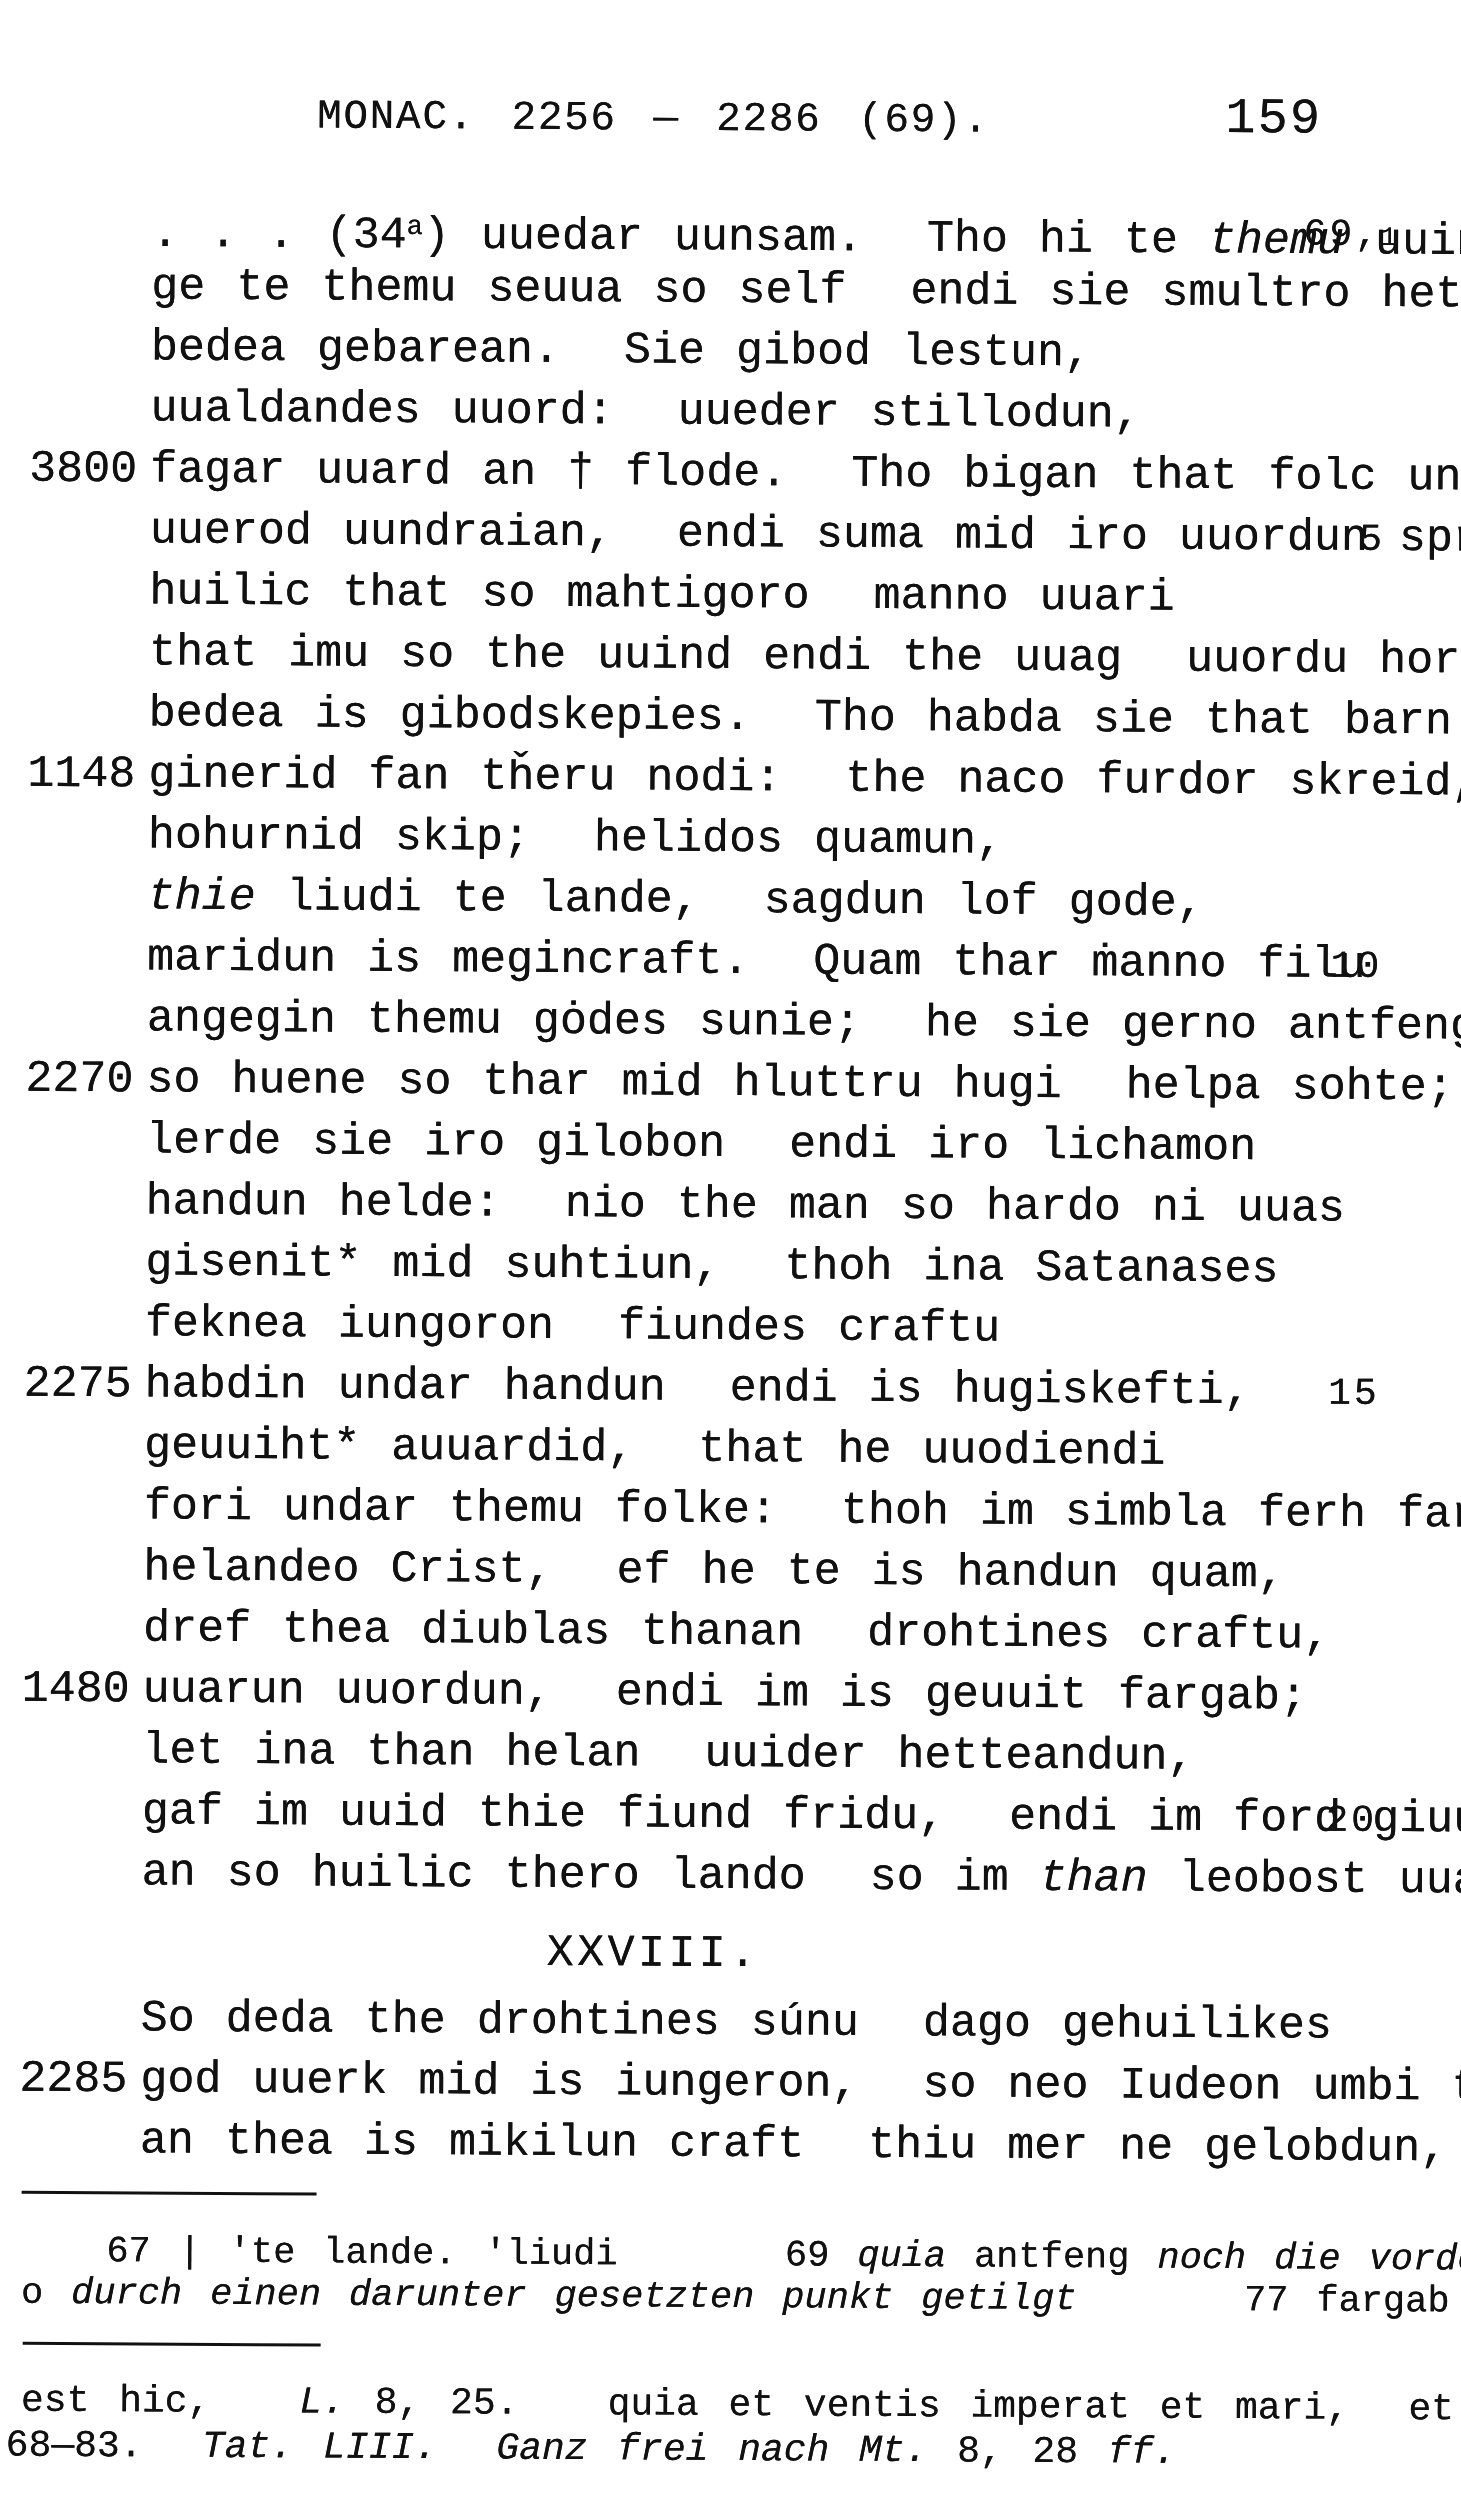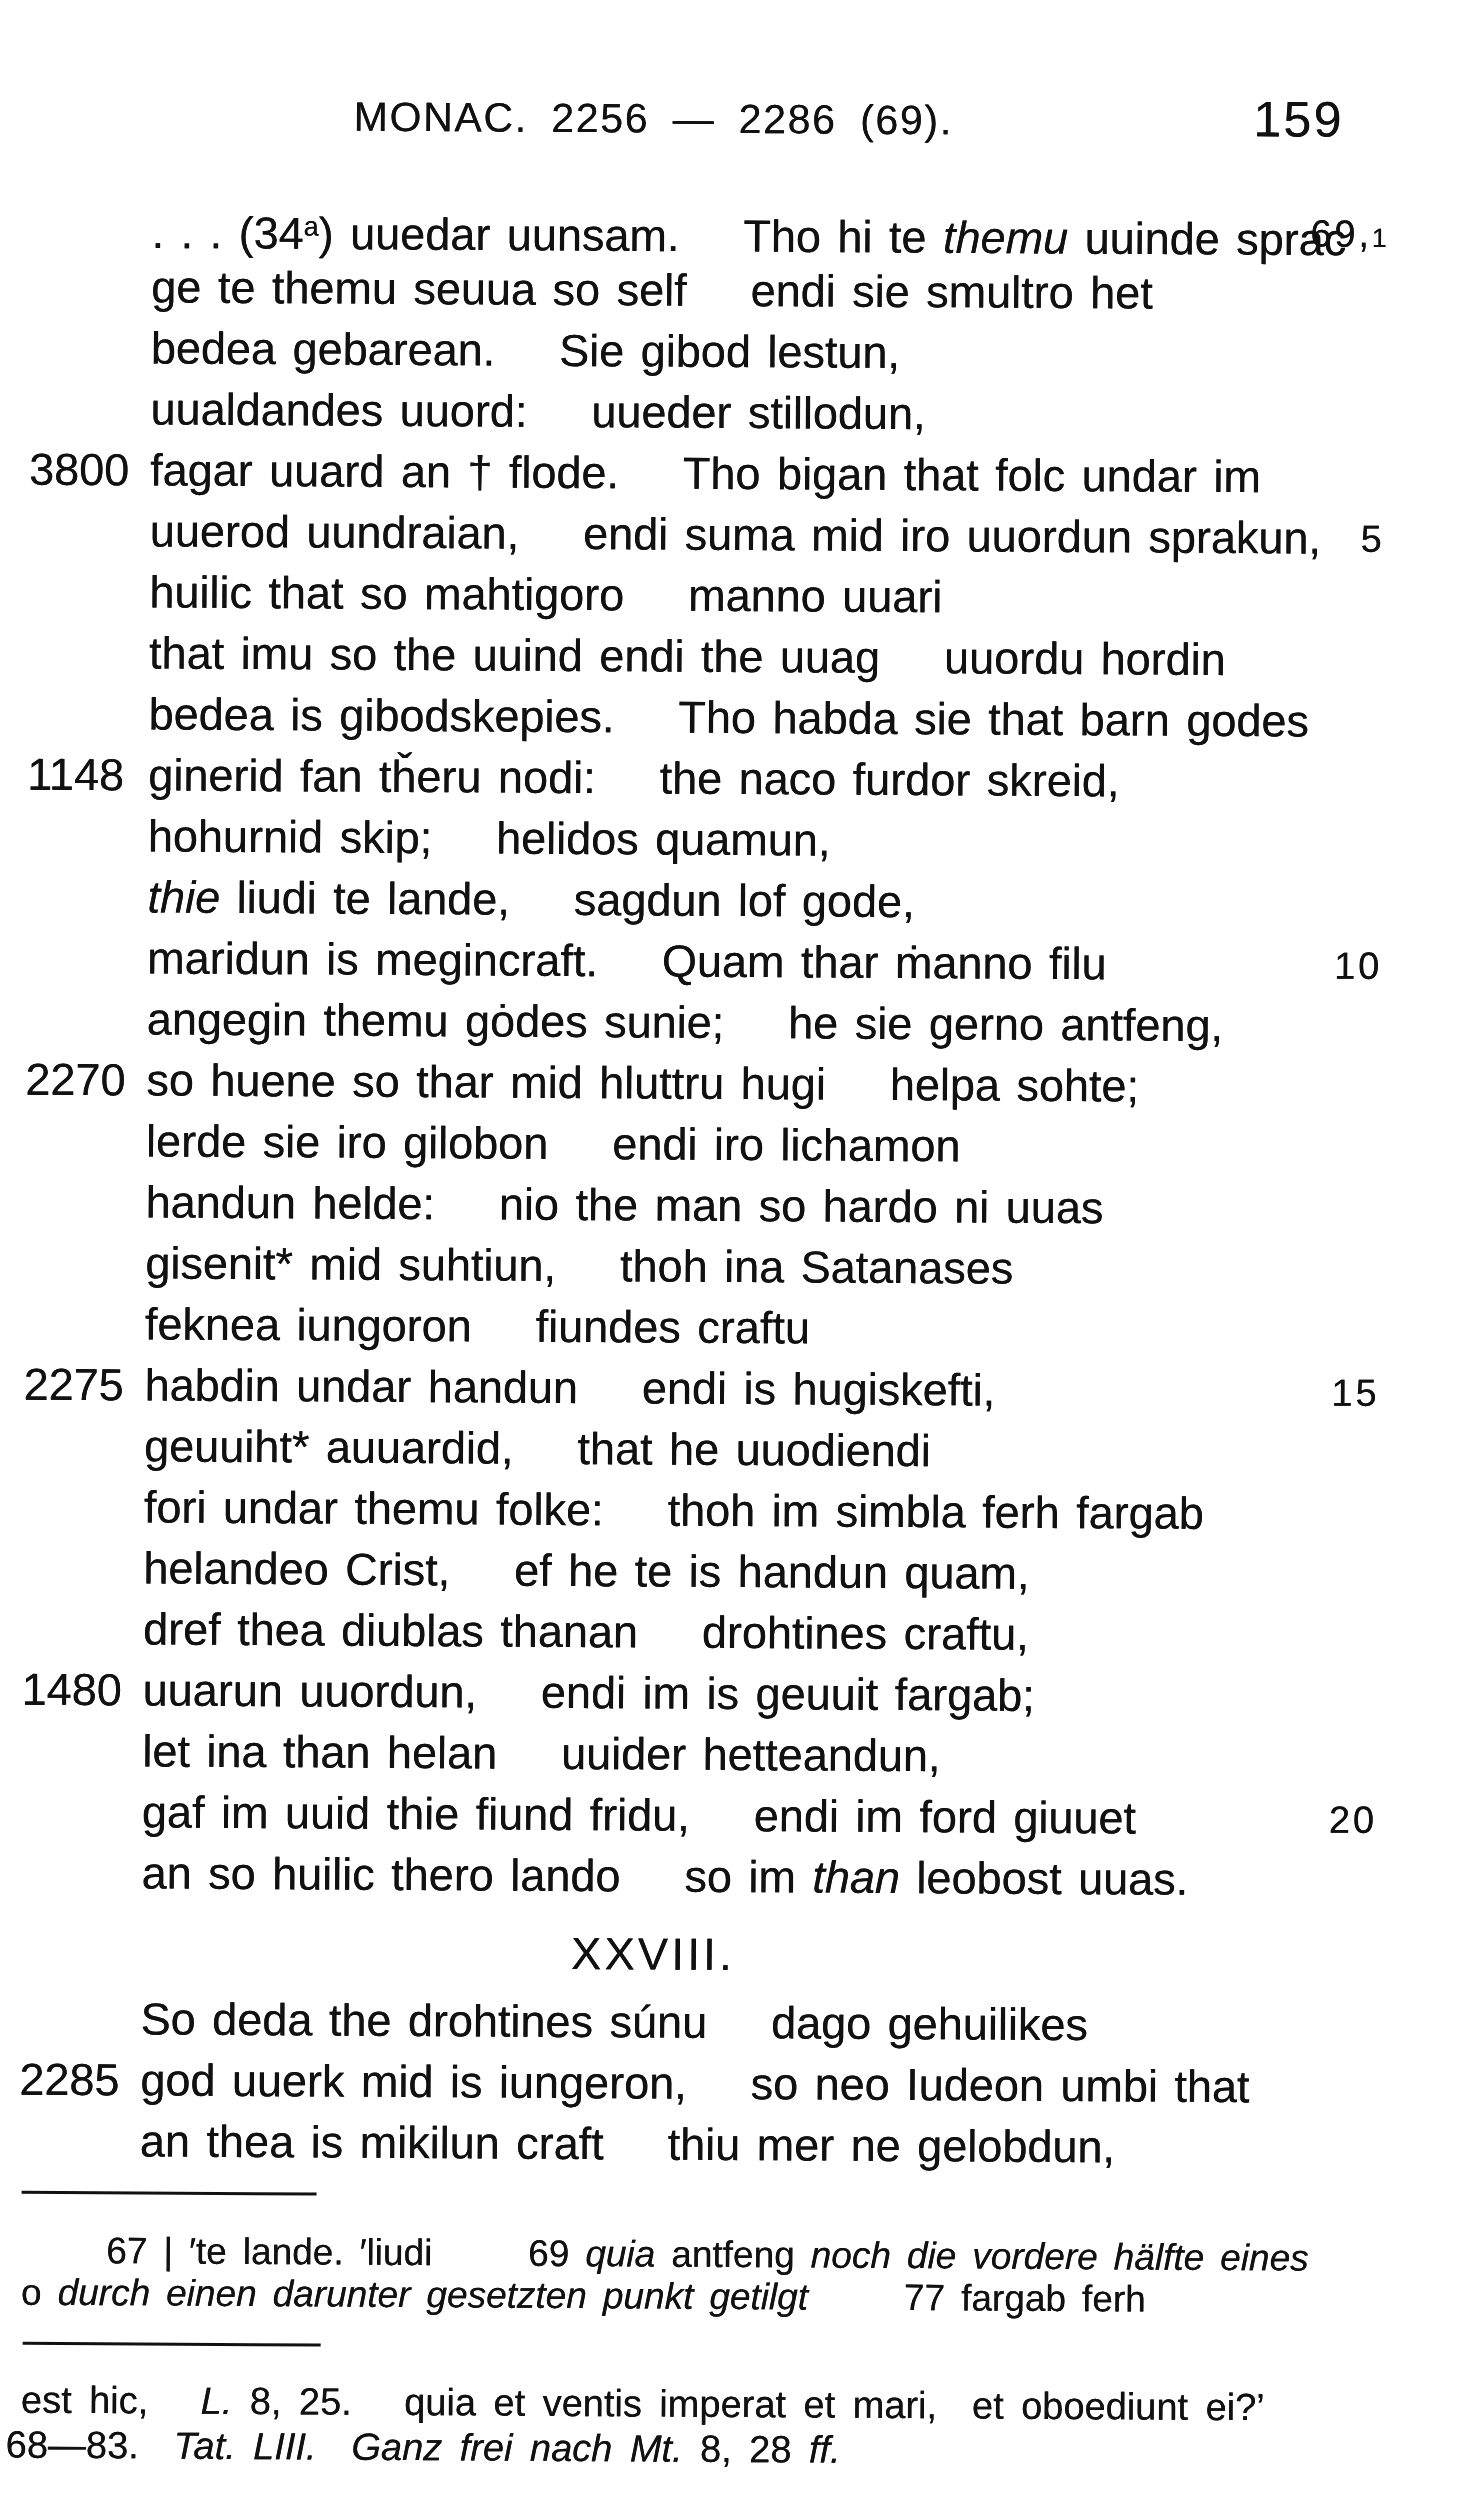--- a/index.html
+++ b/index.html
@@ -1,33 +1,33 @@
 <!DOCTYPE html>
 <html style="--ink: #111111; --paper: #ffffff;font-size:9px"><head>
 <meta charset="utf-8">
 <style>
   :root { --ink:#111111; --paper:#ffffff; }
   html,body { margin:0; padding:0; }
   body { background:var(--paper); }
   .page {
     position:relative; width:1462px; height:2512px;
     background:var(--paper); color:var(--ink); overflow:hidden;
-    font-family:Liberation Sans, sans-serif;
+    font-family:Liberation Mono, monospace;
   }
   .skew { position:absolute; inset:0; transform:rotate(0.35deg); transform-origin:50% 0; }
 
   
   .header-title {
     position:absolute; top:96px; left:0; width:1308px;
     text-align:center; font-size:41px; letter-spacing:1.7px; word-spacing:10.3px;
     text-shadow:0.2px 0 0 currentColor;
   }
   .page-number {
     position:absolute; top:87px; left:1226px; font-size:50px;
-    letter-spacing:2.3px; text-shadow:0.3px 0 0 currentColor;margin-left:28px;
+    letter-spacing:2.3px; text-shadow:0.3px 0 0 currentColor;
   }
 
   
   .poem { position:absolute; top:199px; left:0; width:1462px; }
   .vline { position:relative; height:61px; }
   .lineno {
     position:absolute; left:32px; top:0; font-size:45px; line-height:61px;
     text-shadow:0.2px 0 0 currentColor;
   }
   .vtext {

